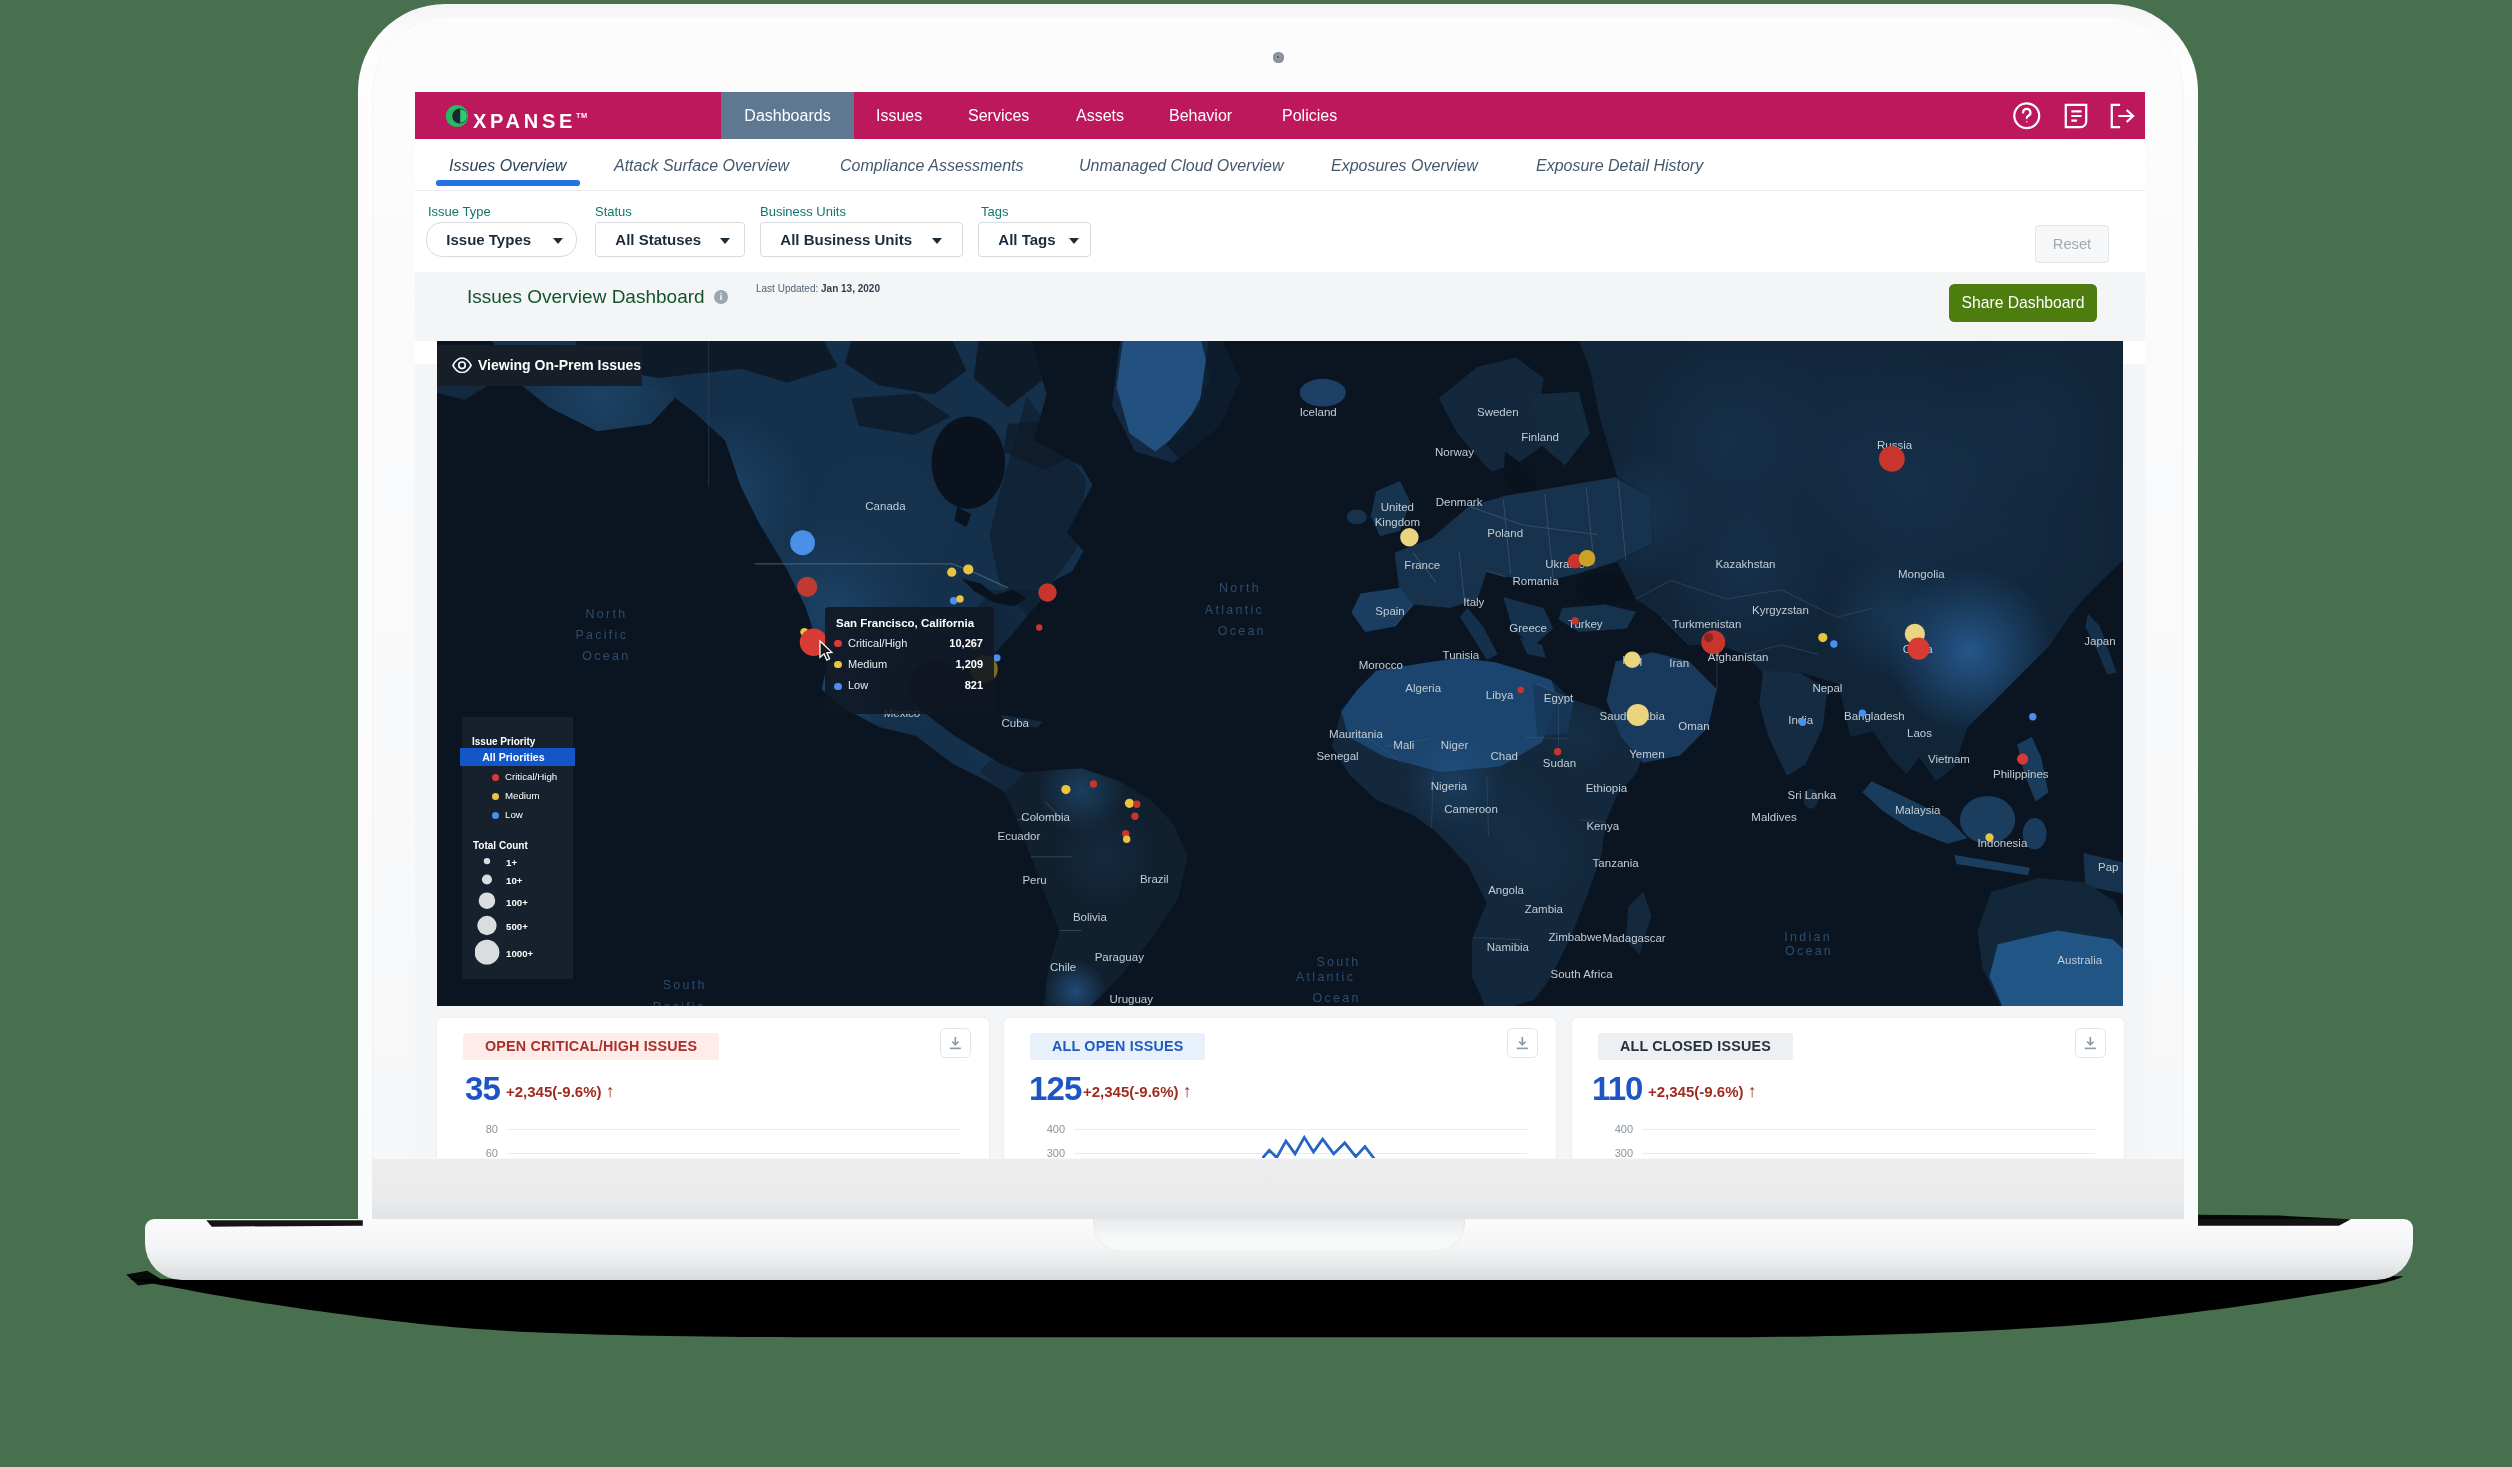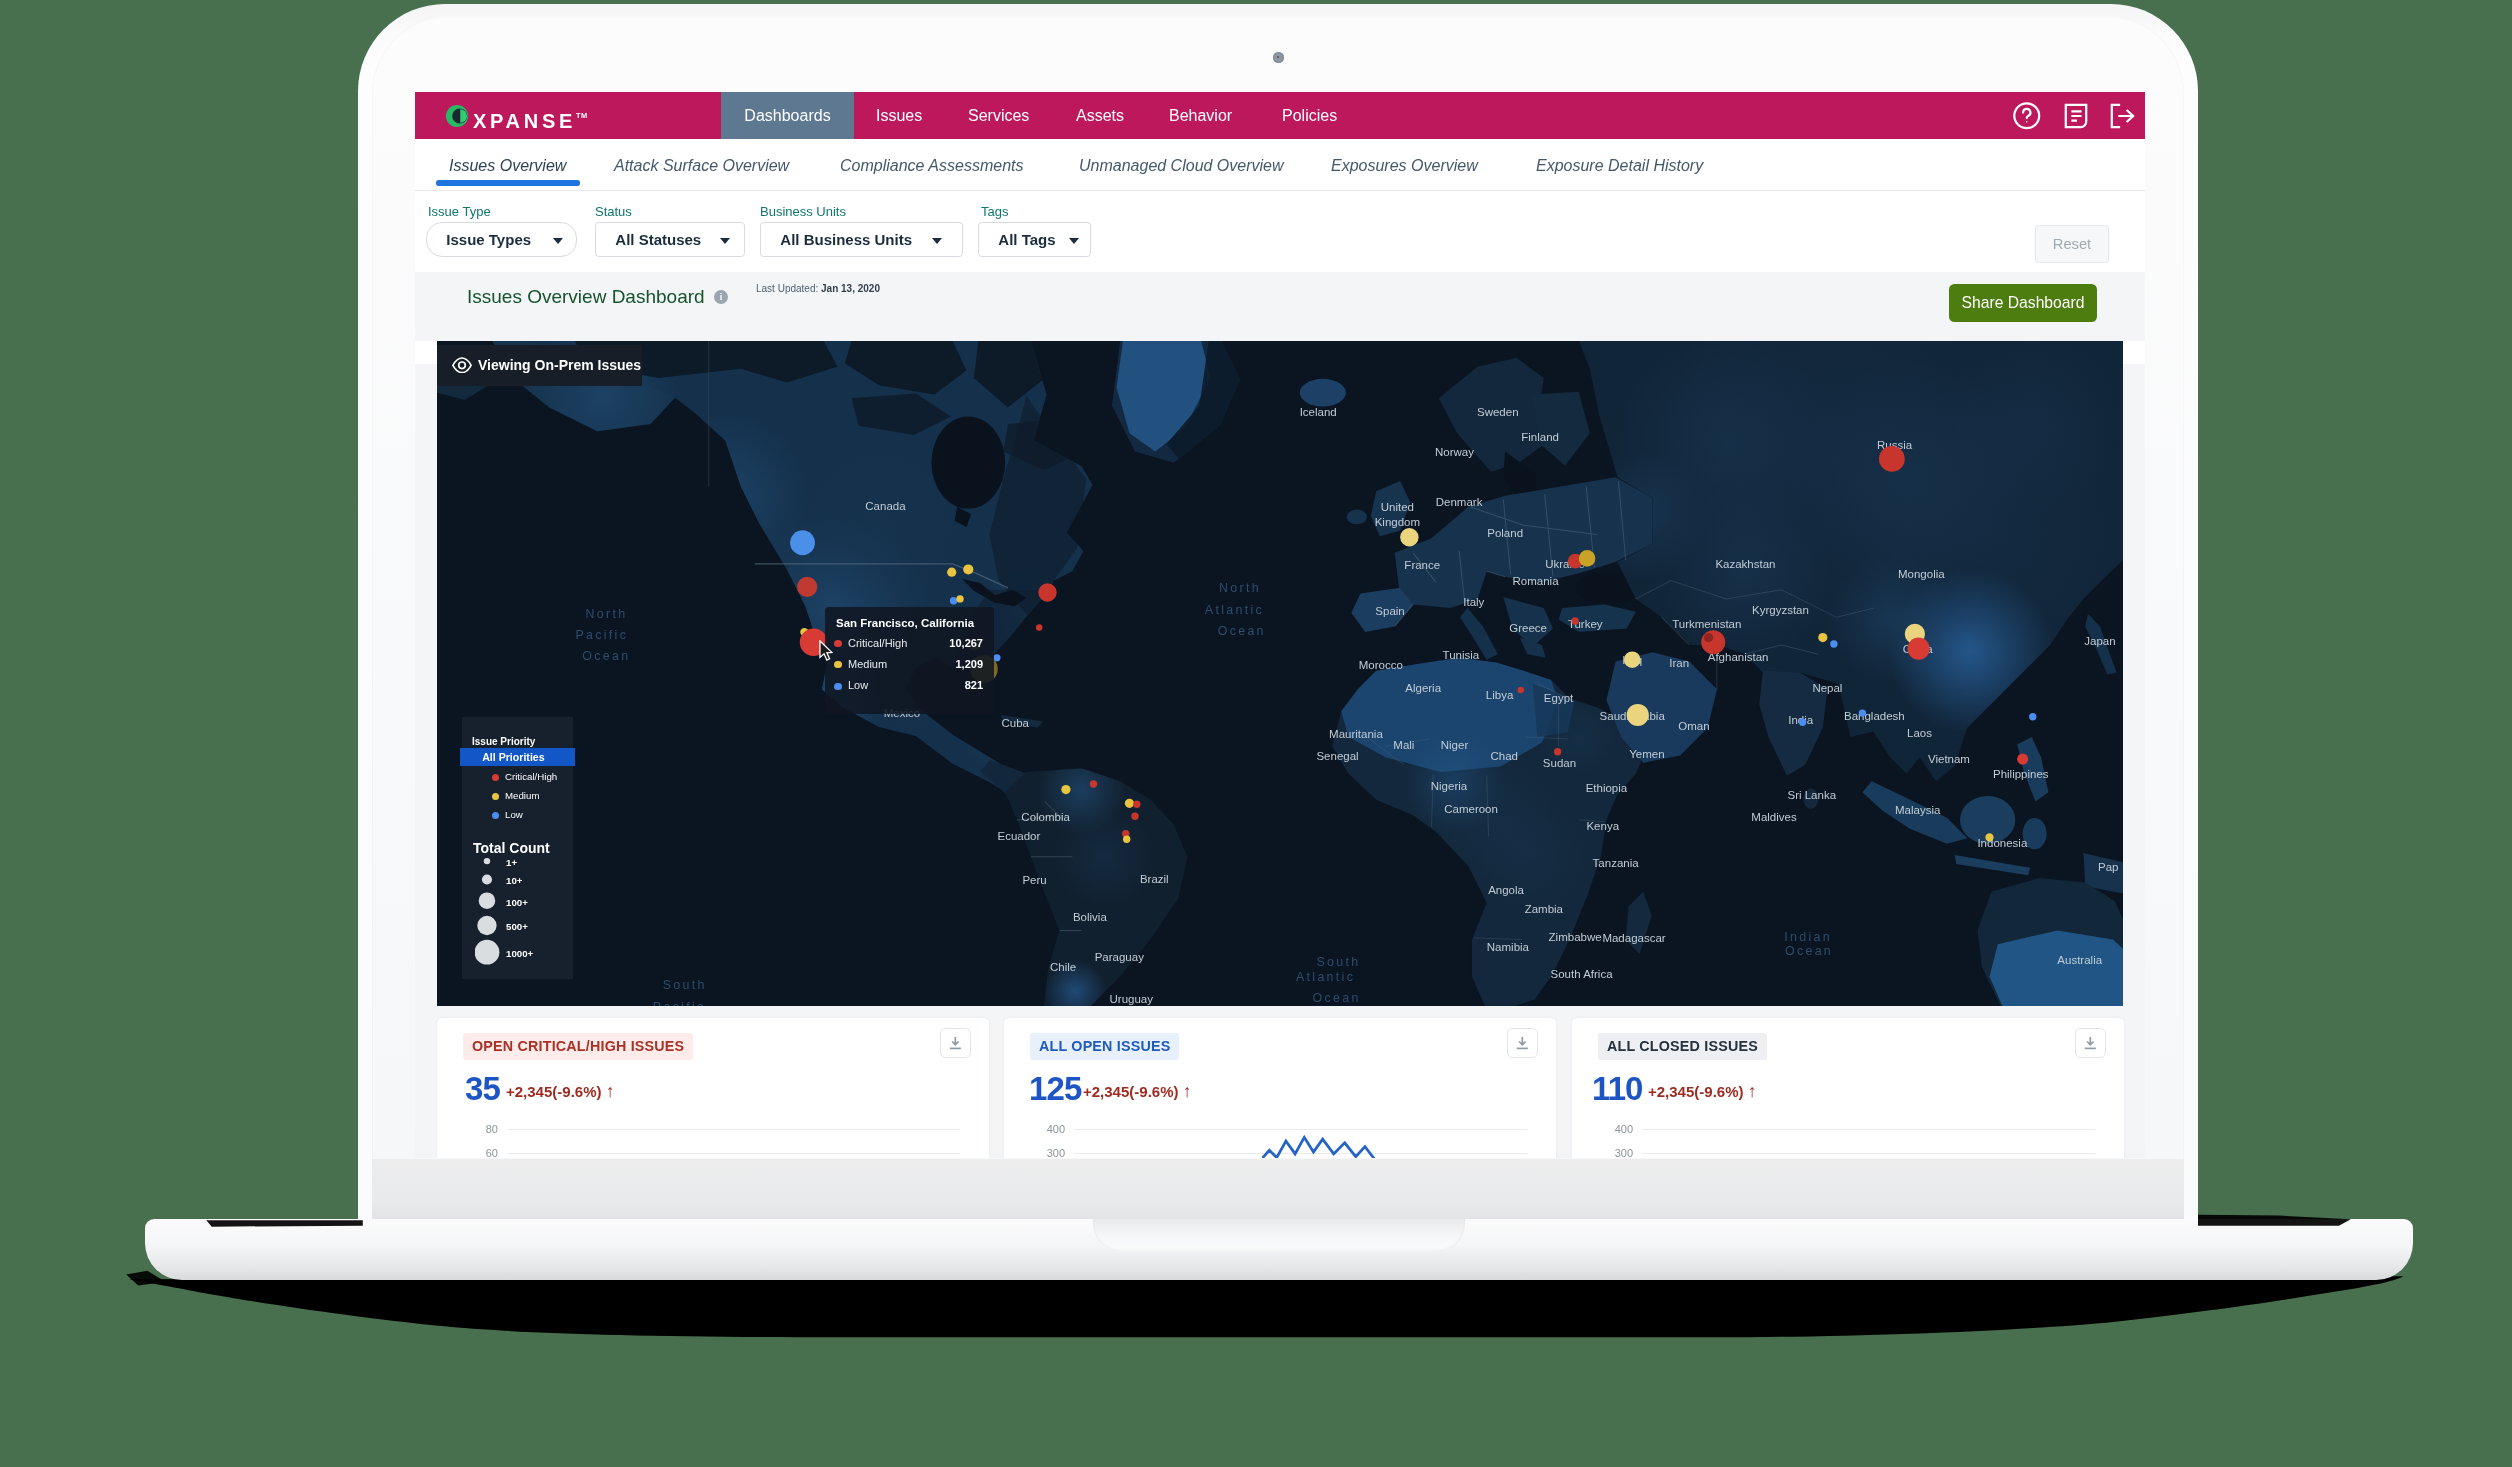--- a/index.html
+++ b/index.html
@@ -29,21 +29,21 @@
 .fbox{position:absolute;top:31px;height:35px;border:0.9px solid #d7dbdf;border-radius:3.7px;background:#fff;color:#1b2c3d;font-size:15px;font-weight:bold;line-height:33px;padding-left:19.3px;}
 .caret{display:inline-block;width:0;height:0;border-left:5.5px solid transparent;border-right:5.5px solid transparent;border-top:6.4px solid #1b2c3d;margin-left:16.6px;vertical-align:middle;}
 #reset{position:absolute;left:1620px;top:34px;width:74px;height:38px;background:#f6f7f8;border:0.9px solid #e3e6e9;border-radius:3.7px;color:#a0aab2;font-size:14.7px;text-align:center;line-height:36px;}
 #header{left:0;top:180px;width:1730px;height:69px;background:#f4f5f7;}
 #title{position:absolute;left:52px;top:14px;font-size:19px;color:#14532d;}
 #infoi{position:absolute;left:299px;top:17.5px;width:14px;height:14px;border-radius:50%;background:#9aa6af;color:#fff;font-size:9.2px;font-weight:bold;text-align:center;line-height:14px;}
 #lastupd{position:absolute;left:321px;top:11px;font-size:10px;color:#4f6272;margin-left:20px;}
 #share{position:absolute;left:1534px;top:12px;width:148px;height:38px;background:#4d7c0f;border-radius:5.5px;color:#fff;font-size:15.7px;text-align:center;line-height:38px;}
 
 .card{position:absolute;top:926px;height:141px;background:#fff;border-radius:5.5px 5.5px 0 0;box-shadow:0 0.9px 2.8px rgba(30,40,50,0.08);}
-.pill{position:absolute;left:26px;top:14.7px;height:27px;line-height:27px;border-radius:2.8px;padding:0 9px;font-size:14.3px;font-weight:bold;letter-spacing:0.2px;}
+.pill{position:absolute;left:26px;top:14.7px;height:27px;line-height:27px;border-radius:2.8px;padding:0 22px;font-size:14.3px;font-weight:bold;letter-spacing:0.2px;}
 .dl{position:absolute;width:31px;height:30px;border:0.9px solid #e2e5e8;border-radius:5.5px;background:#fff;}
 .bignum{position:absolute;left:28px;top:52px;font-size:33px;font-weight:bold;color:#1e55c5;letter-spacing:-0.9px;}
 .delta{position:absolute;top:63px;font-size:15px;font-weight:bold;color:#9e2b20;}
 .axlbl{position:absolute;font-size:11px;color:#8a949c;text-align:right;width:37px;}
 .gline{position:absolute;height:0.9px;background:#e9ebed;}
 </style>
 </head>
 <body>
 <div id="page">
 
@@ -417,21 +417,21 @@
 
       <div style="position:absolute;left:25px;top:376px;width:111px;height:262px;background:rgba(24,34,47,0.96);color:#fff;">
         <div style="position:absolute;left:10px;top:19.3px;font-size:10px;font-weight:bold;">Issue Priority</div>
         <div style="position:absolute;left:-1.8px;top:31px;width:115px;height:18.4px;background:#1356C8;font-size:10.6px;font-weight:bold;padding-left:22px;line-height:18.4px;">All Priorities</div>
         <div style="position:absolute;left:30px;top:57px;width:7.4px;height:7.4px;border-radius:50%;background:#D83A34;"></div>
         <div style="position:absolute;left:43px;top:54px;font-size:9.7px;">Critical/High</div>
         <div style="position:absolute;left:30px;top:76px;width:7.4px;height:7.4px;border-radius:50%;background:#E9C440;"></div>
         <div style="position:absolute;left:43px;top:73px;font-size:9.7px;">Medium</div>
         <div style="position:absolute;left:30px;top:95px;width:7.4px;height:7.4px;border-radius:50%;background:#4B8DF0;"></div>
         <div style="position:absolute;left:43px;top:92px;font-size:9.7px;">Low</div>
-        <div style="position:absolute;left:11px;top:123px;font-size:14px;font-weight:bold;">Total Count</div>
+        <div style="position:absolute;left:11px;top:123px;font-size:10px;font-weight:bold;">Total Count</div>
         <svg style="position:absolute;left:13px;top:134px" width="92" height="115" viewBox="0 0 100 125">
           <circle cx="13" cy="11" r="3.5" fill="#DADDE0"></circle>
           <circle cx="13" cy="31" r="5.5" fill="#DADDE0"></circle>
           <circle cx="13" cy="54" r="9" fill="#DADDE0"></circle>
           <circle cx="13" cy="81" r="10.5" fill="#DADDE0"></circle>
           <circle cx="13" cy="110" r="13.5" fill="#DADDE0"></circle>
         </svg>
         <div style="position:absolute;left:44px;top:140px;font-size:9.7px;font-weight:bold;">1+</div>
         <div style="position:absolute;left:44px;top:158px;font-size:9.7px;font-weight:bold;">10+</div>
         <div style="position:absolute;left:44px;top:180px;font-size:9.7px;font-weight:bold;">100+</div>

